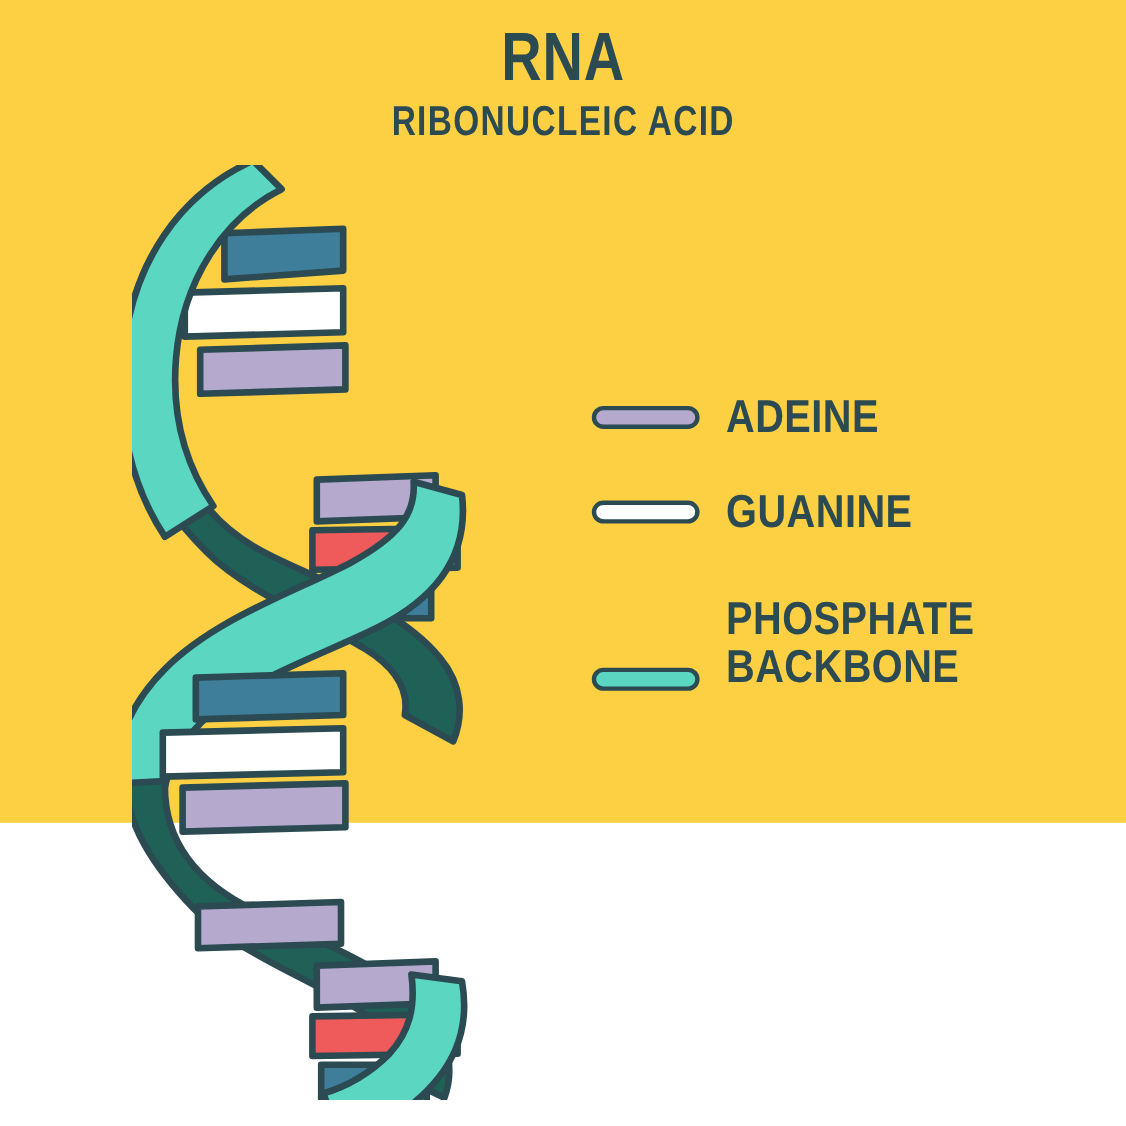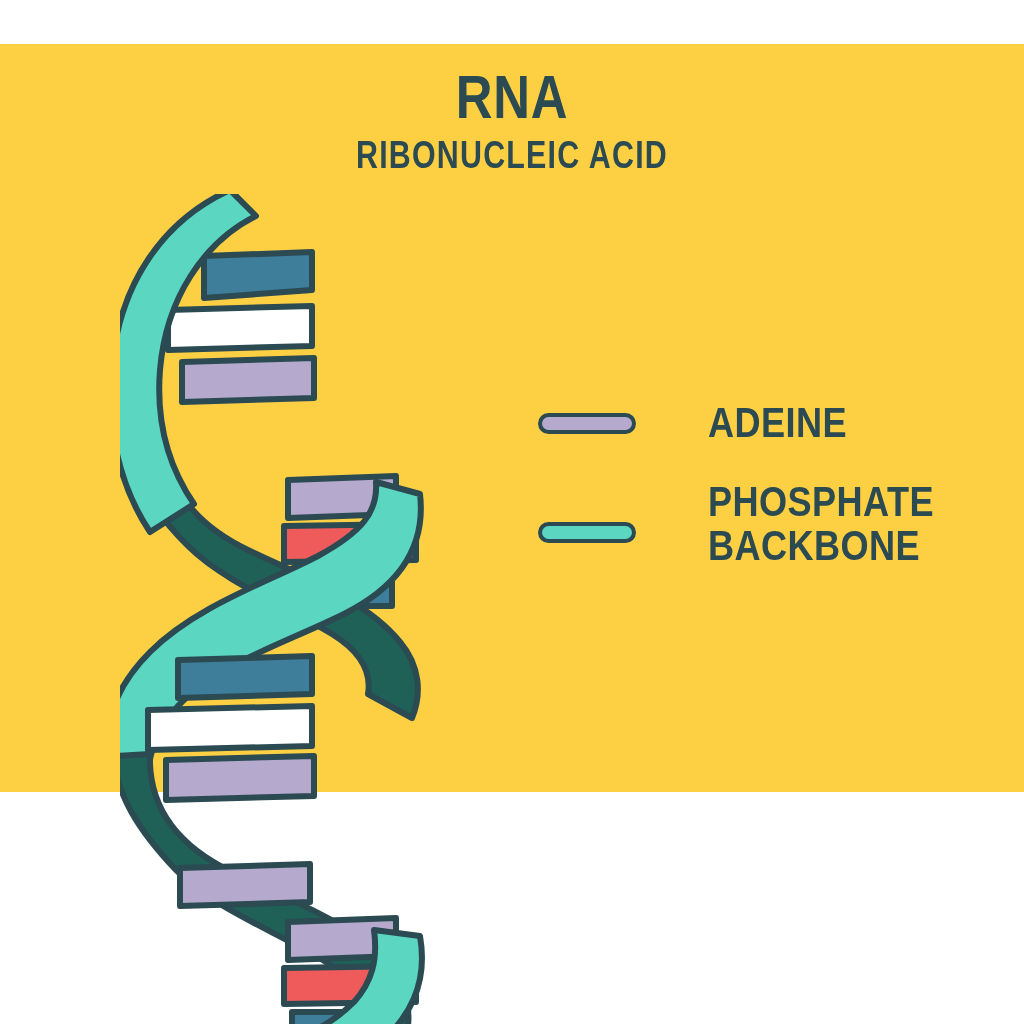--- a/index.html
+++ b/index.html
@@ -10,21 +10,20 @@
     width: 1024px;
     height: 1024px;
     overflow: hidden;
     font-family: "Liberation Sans", sans-serif;
   }
   #poster {
     position: relative;
     width: 1024px;
     height: 748px;
     background: #FDD043;
-    margin-top: 44px;
   }
 
   
   .title-block {
     position: absolute;
     top: 22px;
     left: 0;
     width: 1024px;
     text-align: center;
   }
@@ -65,25 +64,24 @@
     position: absolute;
     left: 538px;
     top: 336px;
     width: 420px;
   }
   .legend-row {
     position: relative;
     display: flex;
     align-items: center;
     height: 86px;
-    gap: 48px;
   }
   .legend-row.tall {
     height: 120px;
-    align-items: center;
+    align-items: flex-end;
   }
   .swatch {
     flex: 0 0 auto;
     width: 98px;
     height: 21px;
     border: 4px solid #2B4A52;
     border-radius: 12px;
     box-sizing: border-box;
   }
   .legend-row.tall .swatch {
@@ -179,20 +177,24 @@
   </svg>
 
   <div id="legend">
 
     <div class="legend-row">
       <span class="swatch" style="background-color: rgb(181, 169, 206);"></span>
       <span class="legend-label">ADEINE</span>
     </div>
 
 
+    <div class="legend-row">
+      <span class="swatch" style="background-color: rgb(255, 255, 255);"></span>
+      <span class="legend-label">GUANINE</span>
+    </div>
 
 
     <div class="legend-row tall">
       <span class="swatch" style="background-color: rgb(91, 214, 192);"></span>
       <span class="legend-label">PHOSPHATE
 BACKBONE</span>
     </div>
 
   </div>
 </div>

